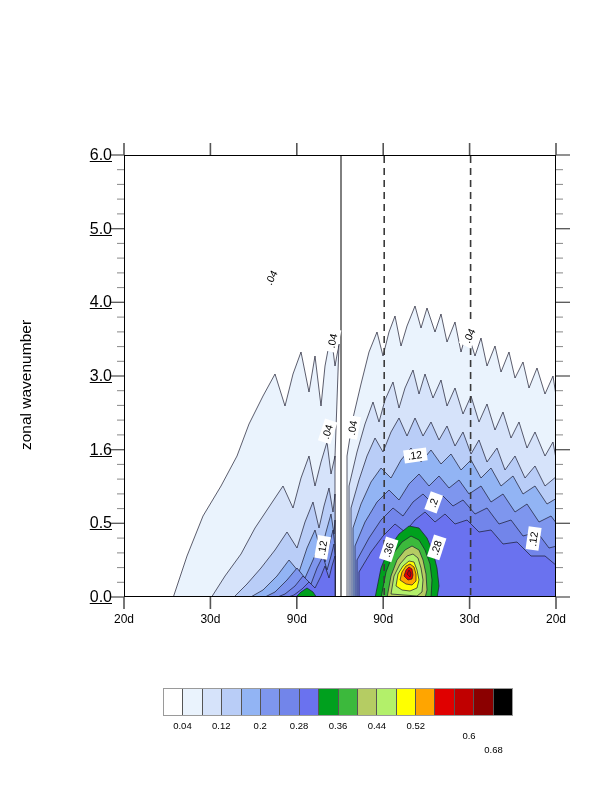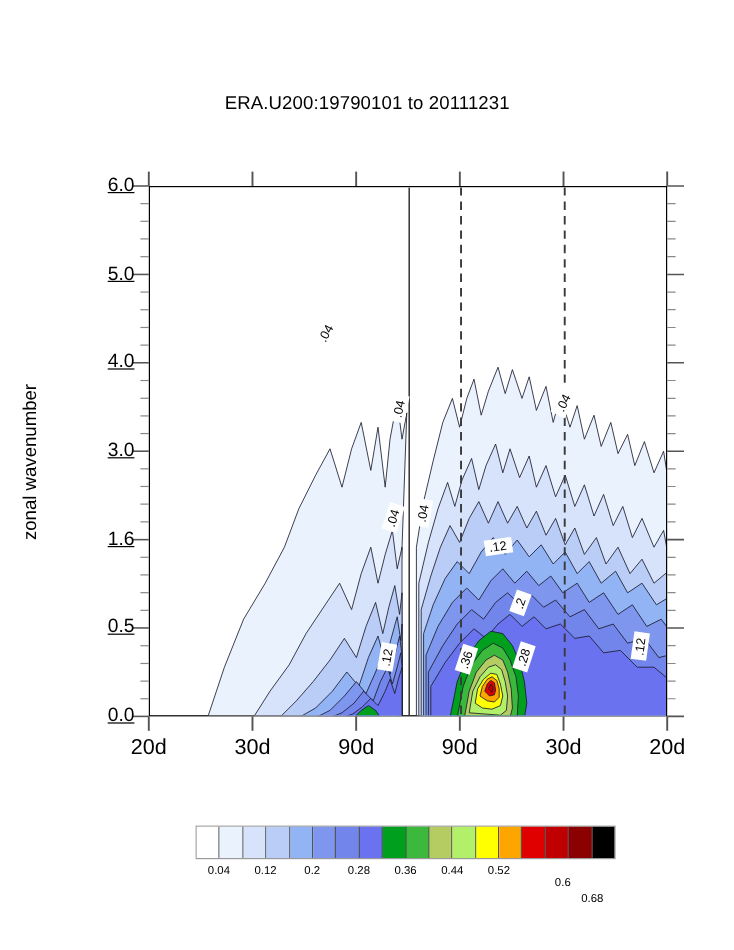--- a/index.html
+++ b/index.html
@@ -16,21 +16,21 @@
              font-size:19px;letter-spacing:.3px;}
 
   
   #plot-frame{position:absolute;left:124px;top:155px;width:432px;height:442px;
               border:1.6px solid #000;box-sizing:border-box;overflow:hidden;
               background:#fff;}
   #contour-svg{position:absolute;left:0;top:0;}
   .ytick-wrap{position:absolute;left:0;top:0;width:612px;height:792px;}
   .ylab-item{position:absolute;width:56px;text-align:right;font-size:16px;
              transform:translateY(-50%);left:56px;text-decoration:underline;}
-  .xlab-item{position:absolute;top:612px;font-size:18px;text-align:center;
+  .xlab-item{position:absolute;top:612px;font-size:12px;text-align:center;
              transform:translateX(-50%);}
   #y-axis-title{position:absolute;left:-104px;top:376px;width:260px;
                 text-align:center;font-size:15.5px;
                 transform:rotate(-90deg);transform-origin:50% 50%;}
 
   
   #axes-overlay{position:absolute;left:0;top:0;pointer-events:none;}
 
   
   #cb-units{position:absolute;left:0;top:658px;width:612px;text-align:center;
@@ -43,21 +43,20 @@
   #colorbar .cb-cell:last-child{border-right:none;}
   #cb-labels{position:absolute;left:163px;top:720px;width:350px;height:18px;}
   #cb-labels span{position:absolute;font-size:9.5px;transform:translateX(-50%);
                   top:0;white-space:nowrap;}
 </style>
 </head>
 <body>
 
 <div class="fig">
 
-  <div id="main-title">ERA.U200:19790101 to 20111231</div>
 
   <div id="plot-frame">
     <svg id="contour-svg" width="432" height="442" viewBox="0 0 432 442">
       <defs>
         <clipPath id="cp">
             <rect x="0" y="0" width="432" height="442"></rect>
           </clipPath>
       </defs>
       <g clip-path="url(#cp)" stroke="#1a1a2e" stroke-width="0.7" stroke-linejoin="round">
 

